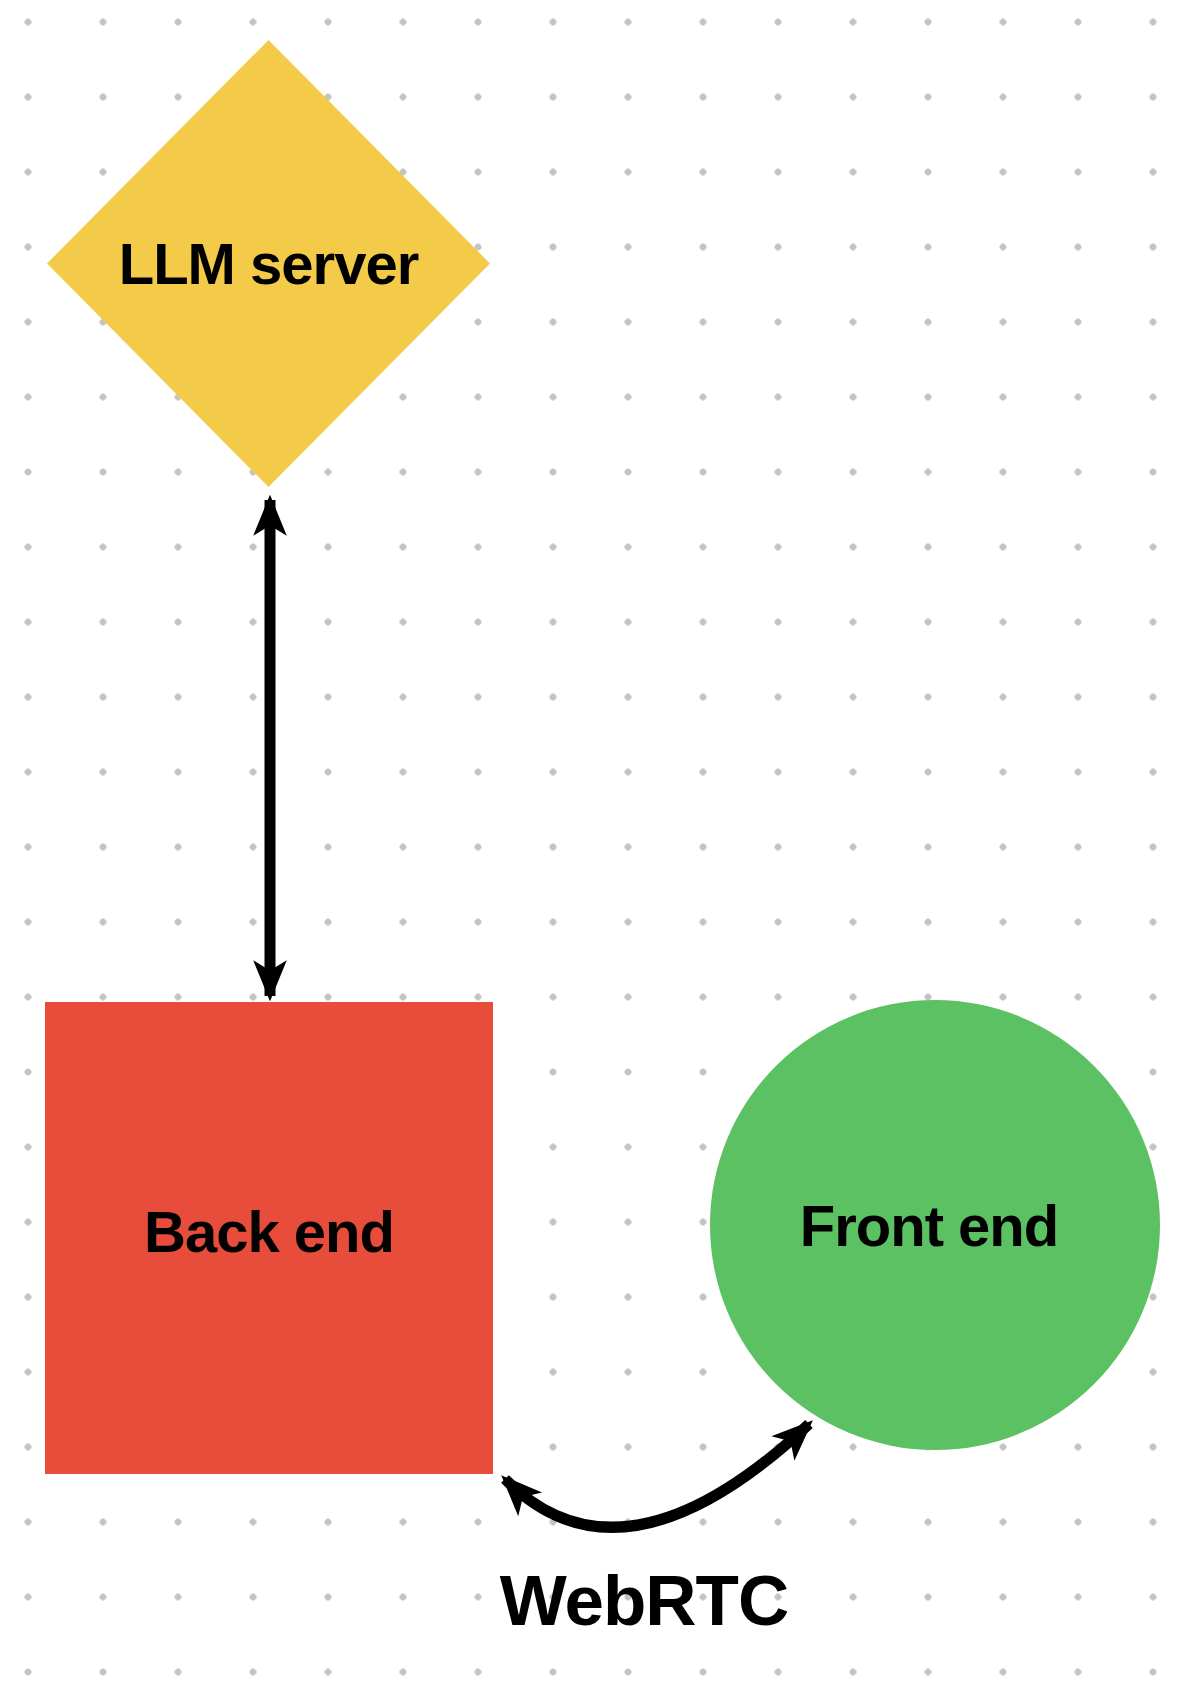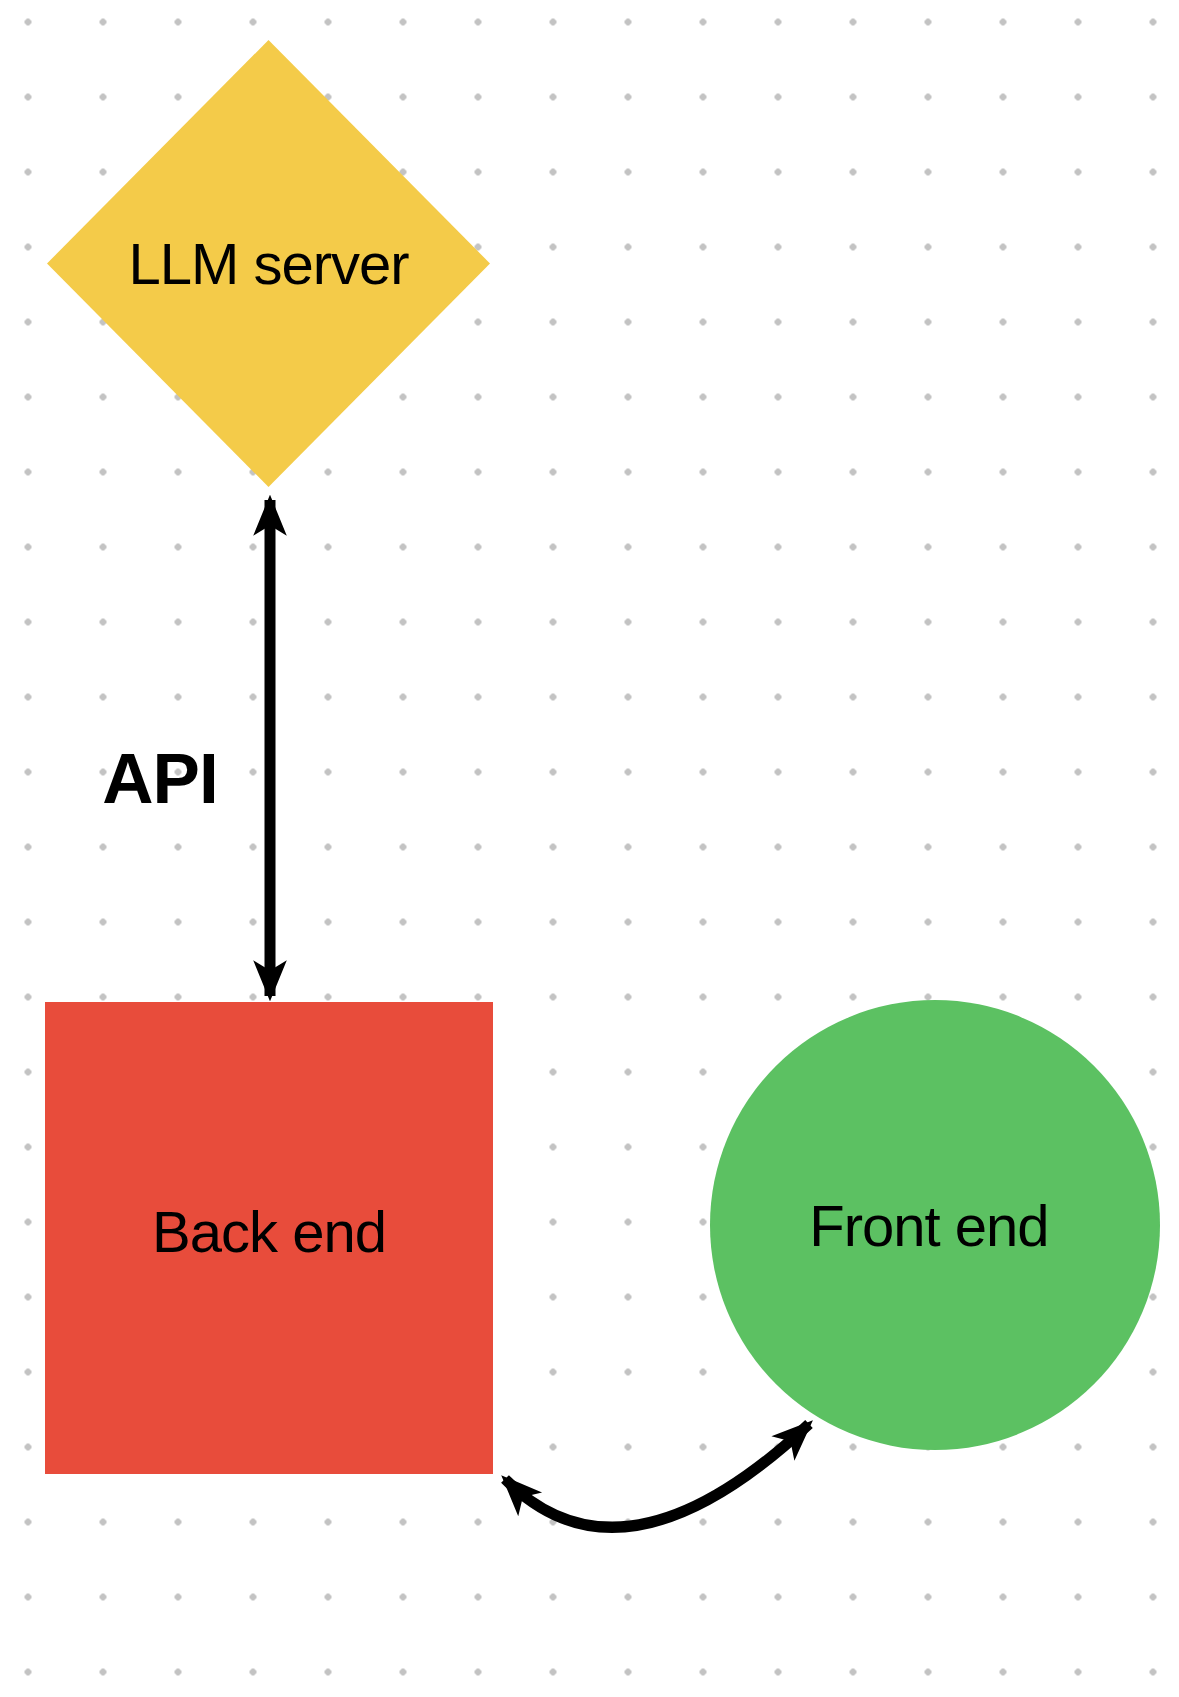--- a/index.html
+++ b/index.html
@@ -10,21 +10,21 @@
     background-color:#ffffff;
     background-image:radial-gradient(circle 3.5px at 37.5px 37.5px, #c3c3c3 3.4px, rgba(0,0,0,0) 3.5px);
     background-size:75px 75px;
     background-position:-9.5px -15.5px;
     font-family:"Liberation Sans","DejaVu Sans",sans-serif;
     color:#000000;
   }
   svg.layer{position:absolute;left:0;top:0;width:1179px;height:1697px;display:block;}
   .node-label{
     position:absolute;display:flex;align-items:center;justify-content:center;
-    font-size:58px;font-weight:400;letter-spacing:-1px;color:#000;
+    font-size:58px;font-weight:700;letter-spacing:-1px;color:#000;
     pointer-events:none;white-space:nowrap;
   }
   .label-llm   {left:47px;  top:40px;   width:443px; height:447px;}
   .label-back  {left:45px;  top:1002px; width:448px; height:472px; padding-bottom:14px; box-sizing:border-box;}
   .label-front {left:704px; top:1000px; width:450px; height:450px;}
   .edge-label{
     position:absolute;font-weight:700;font-size:71px;line-height:71px;
     letter-spacing:-1px;color:#000;white-space:nowrap;
     transform:translateX(-50%);
   }
@@ -54,16 +54,16 @@
 
     <path class="edge-path" d="M 505 1479 Q 623 1598 809 1424" stroke-width="11" marker-start="url(#arrowhead)" marker-end="url(#arrowhead)" stroke="#000000"></path>
   </svg>
 
   <div class="node-label label-llm">LLM server</div>
 
   <div class="node-label label-back">Back end</div>
 
   <div class="node-label label-front">Front end</div>
 
-  <div class="edge-label label-api">API</div>
 
+  <div class="edge-label label-webrtc">WebRTC</div>
 
 </div>
 
 </body></html>

